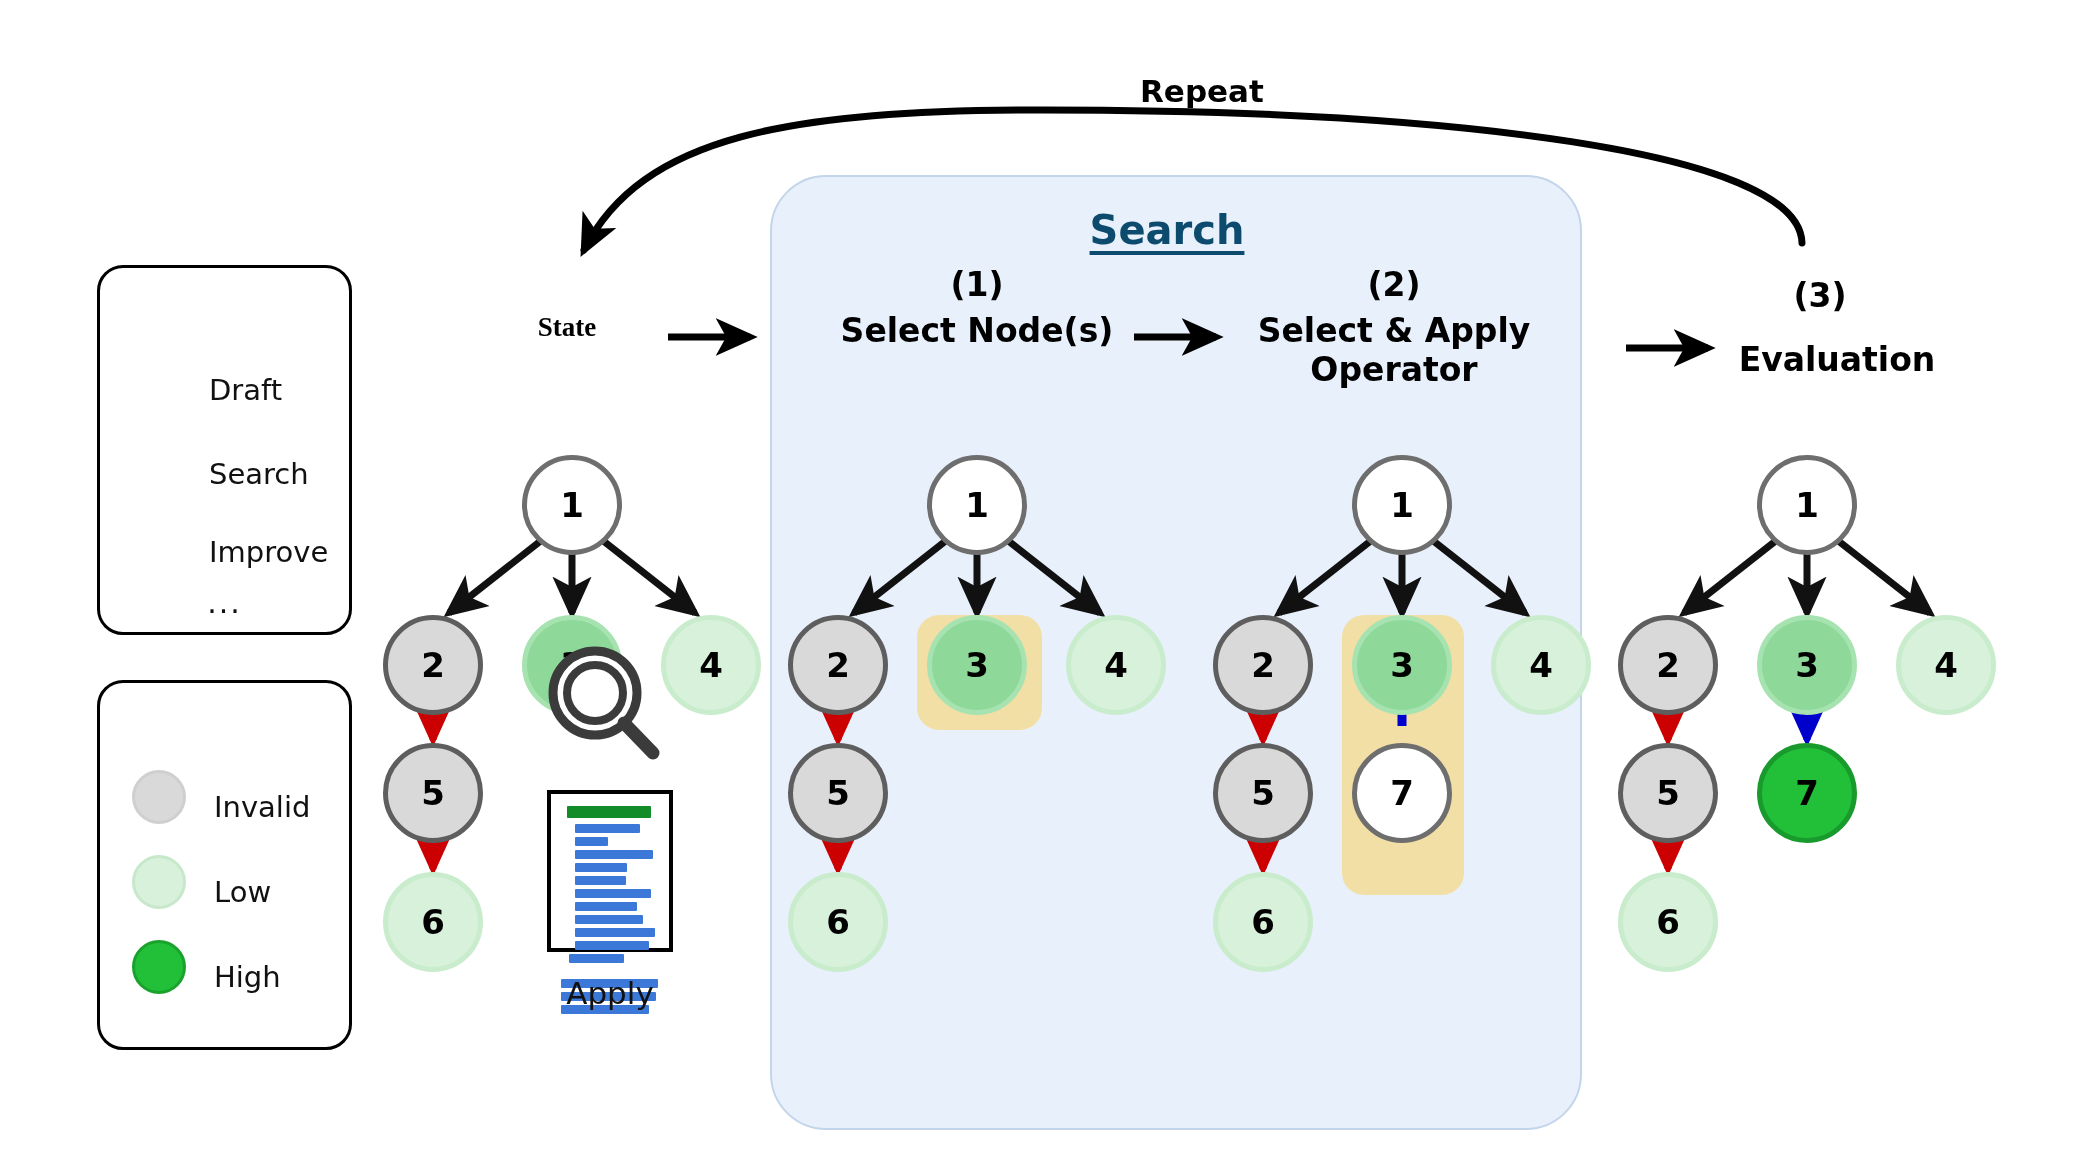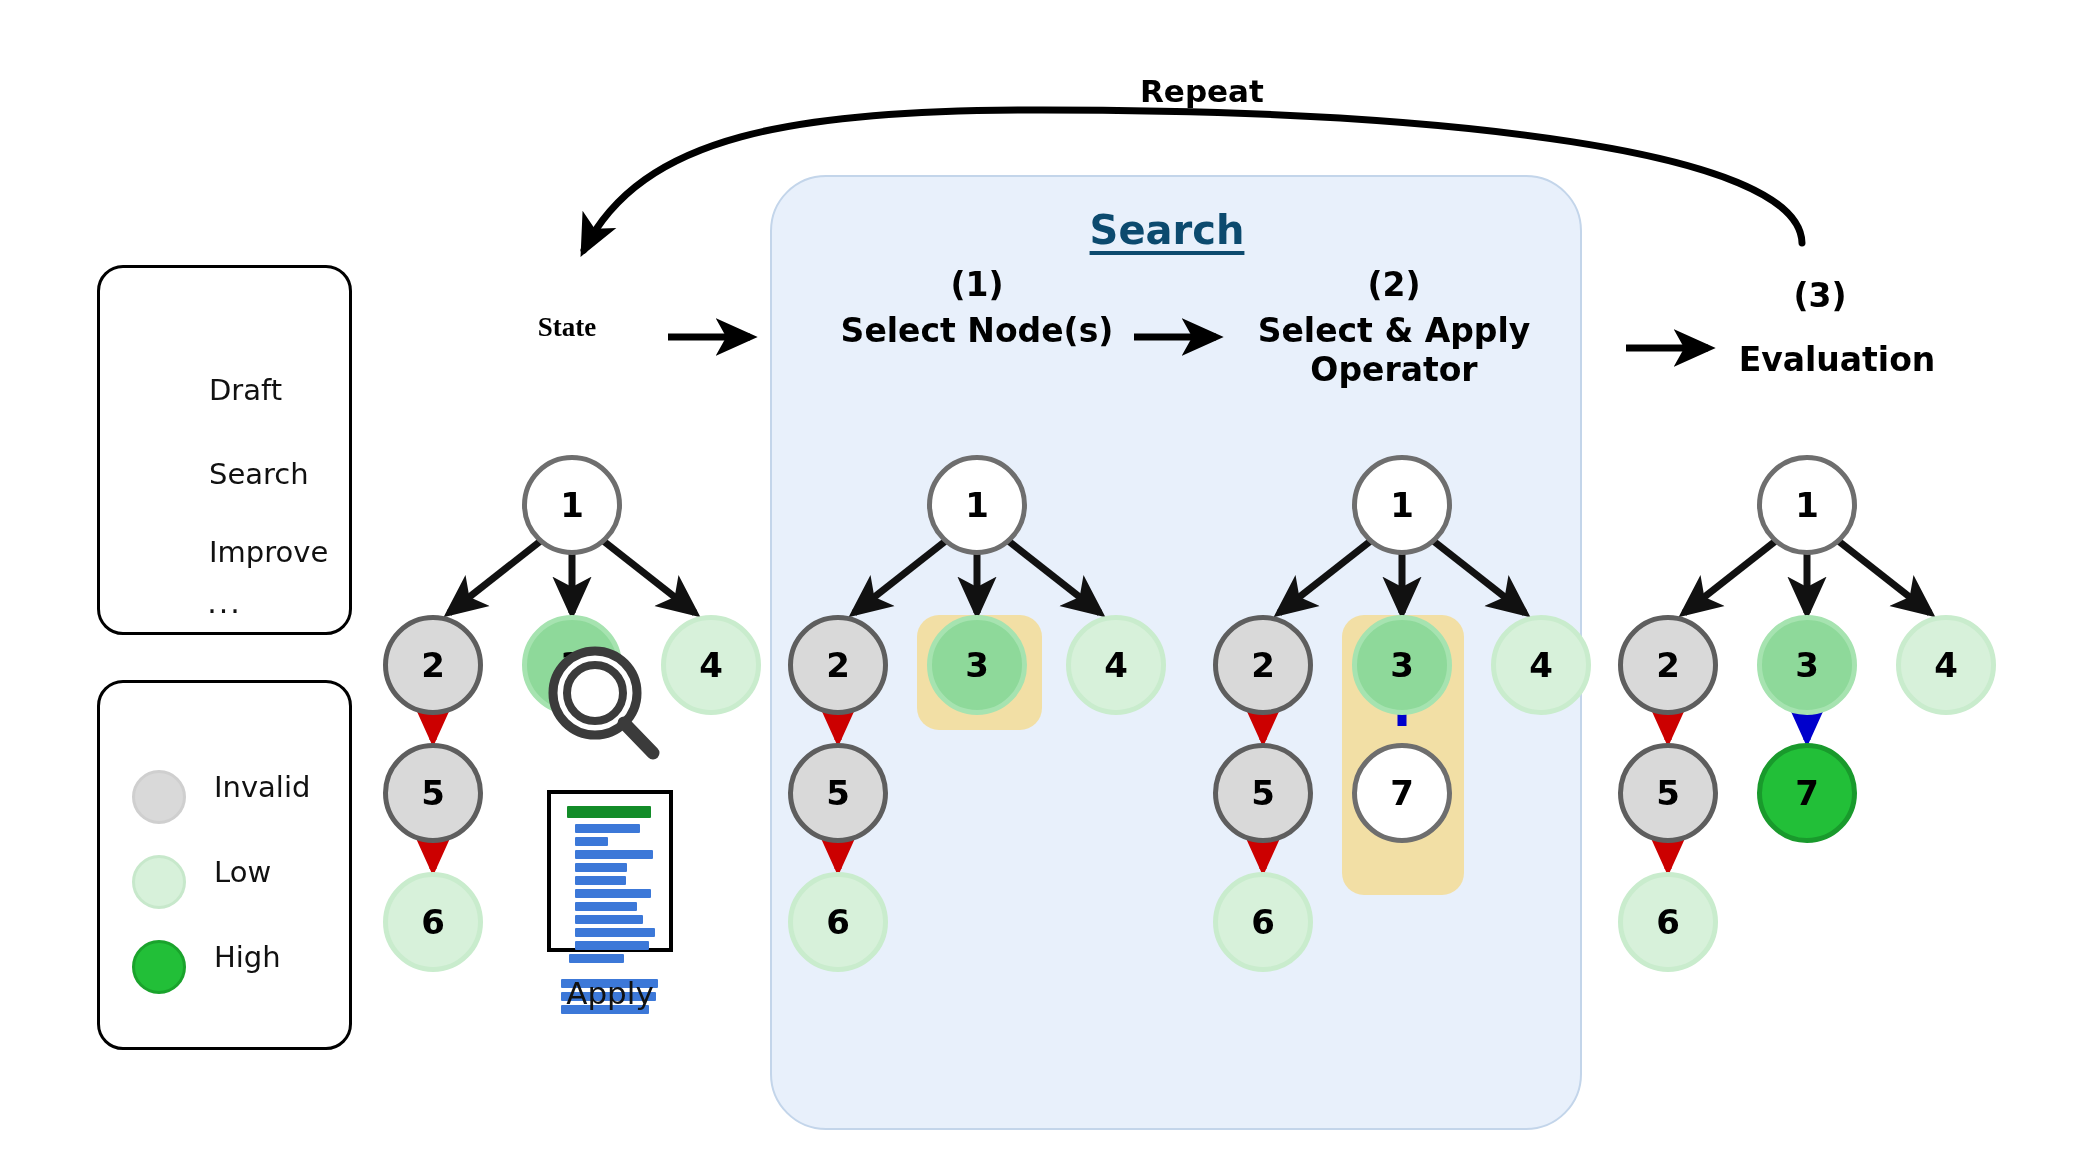--- a/index.html
+++ b/index.html
@@ -6,21 +6,21 @@
   body{width:2092px;height:1176px;position:relative;overflow:hidden;
        font-family:"DejaVu Sans","Liberation Sans",sans-serif;}
   .stage{position:absolute;inset:0;width:2092px;height:1176px;margin-left:12px;}
   svg.layer{position:absolute;left:0;top:0;width:2092px;height:1176px;overflow:visible;}
   .abs{position:absolute;}
 
   
   .legend-card{position:absolute;background:#fff;border:3px solid #000;border-radius:26px;
                box-sizing:border-box;}
   .legend-title{position:absolute;width:100%;text-align:center;font-weight:bold;color:#000;}
-  .legend-row{position:absolute;display:flex;align-items:flex-start;}
+  .legend-row{position:absolute;display:flex;align-items:flex-end;}
   .legend-label{font-size:29px;color:#111;font-weight:400;}
   .legend-dots{position:absolute;width:100%;text-align:center;font-size:30px;color:#111;
                letter-spacing:2px;}
 
   .swatch{width:54px;height:54px;border-radius:50%;box-sizing:border-box;}
   .sw-invalid{background:#d9d9d9;border:3px solid #cfcfcf;}
   .sw-low{background:#d7f1da;border:3px solid #c7e8cb;}
   .sw-high{background:#22bf38;border:3px solid #1aa32c;}
 
   

